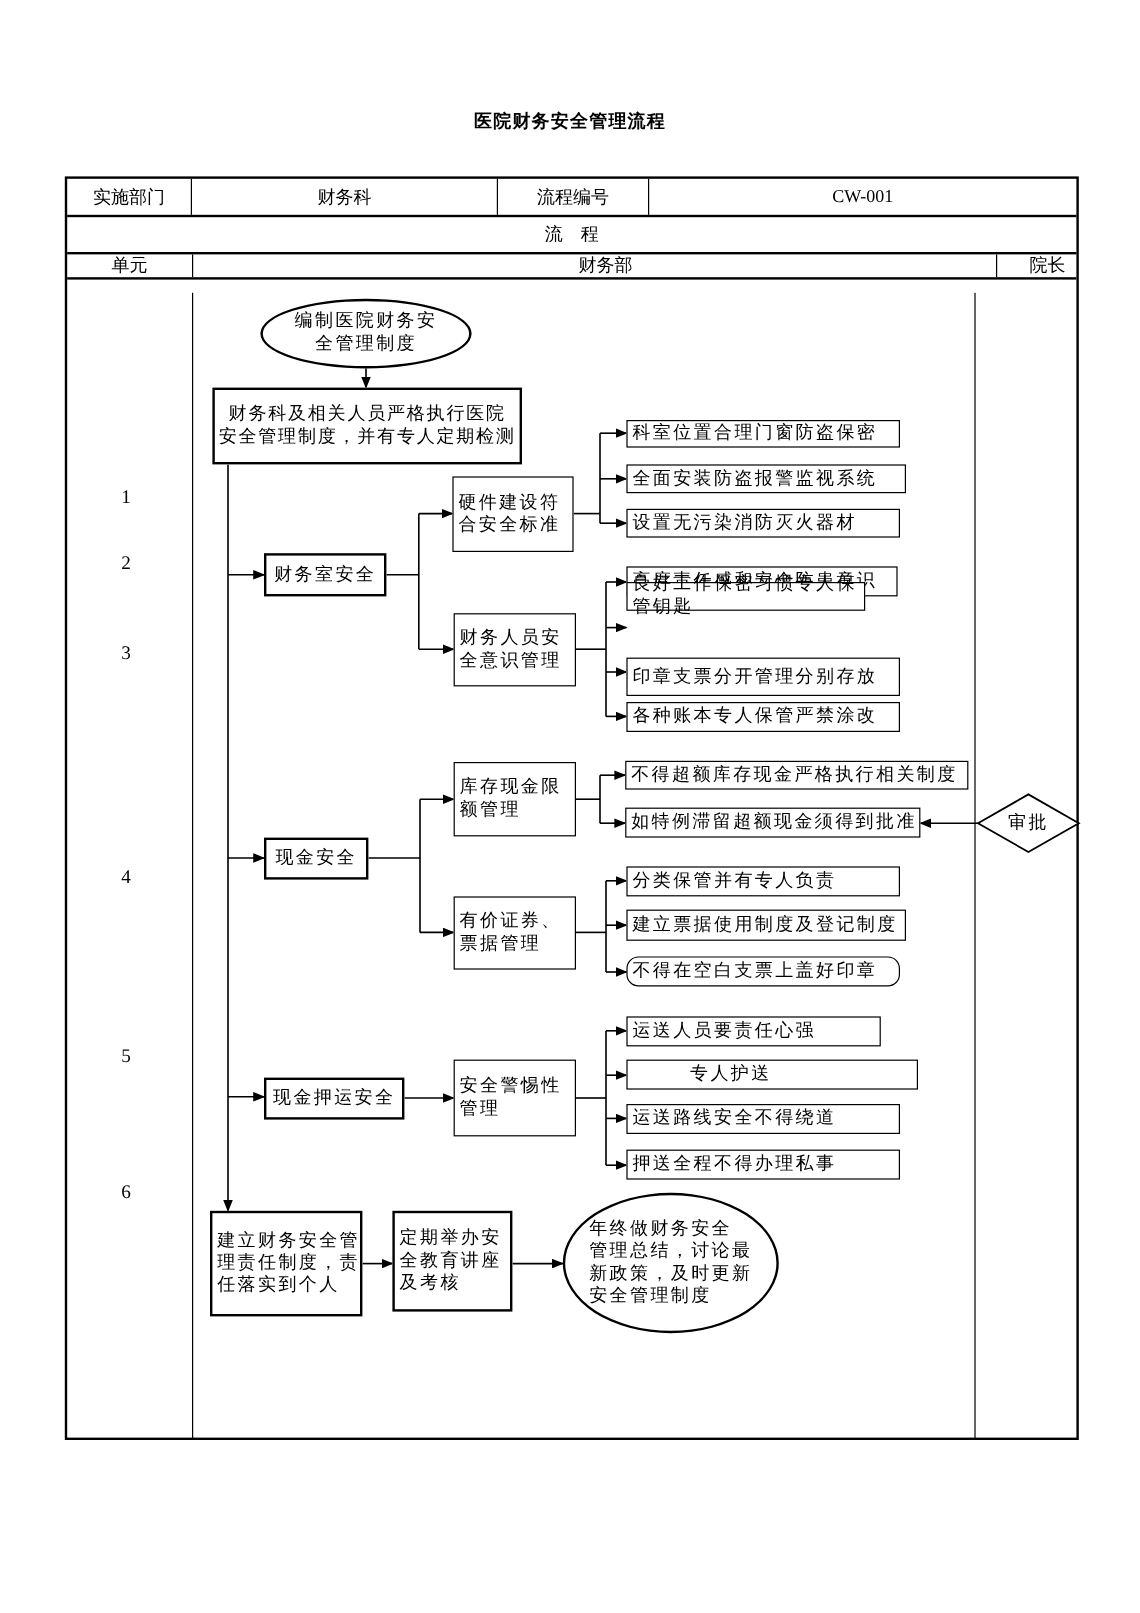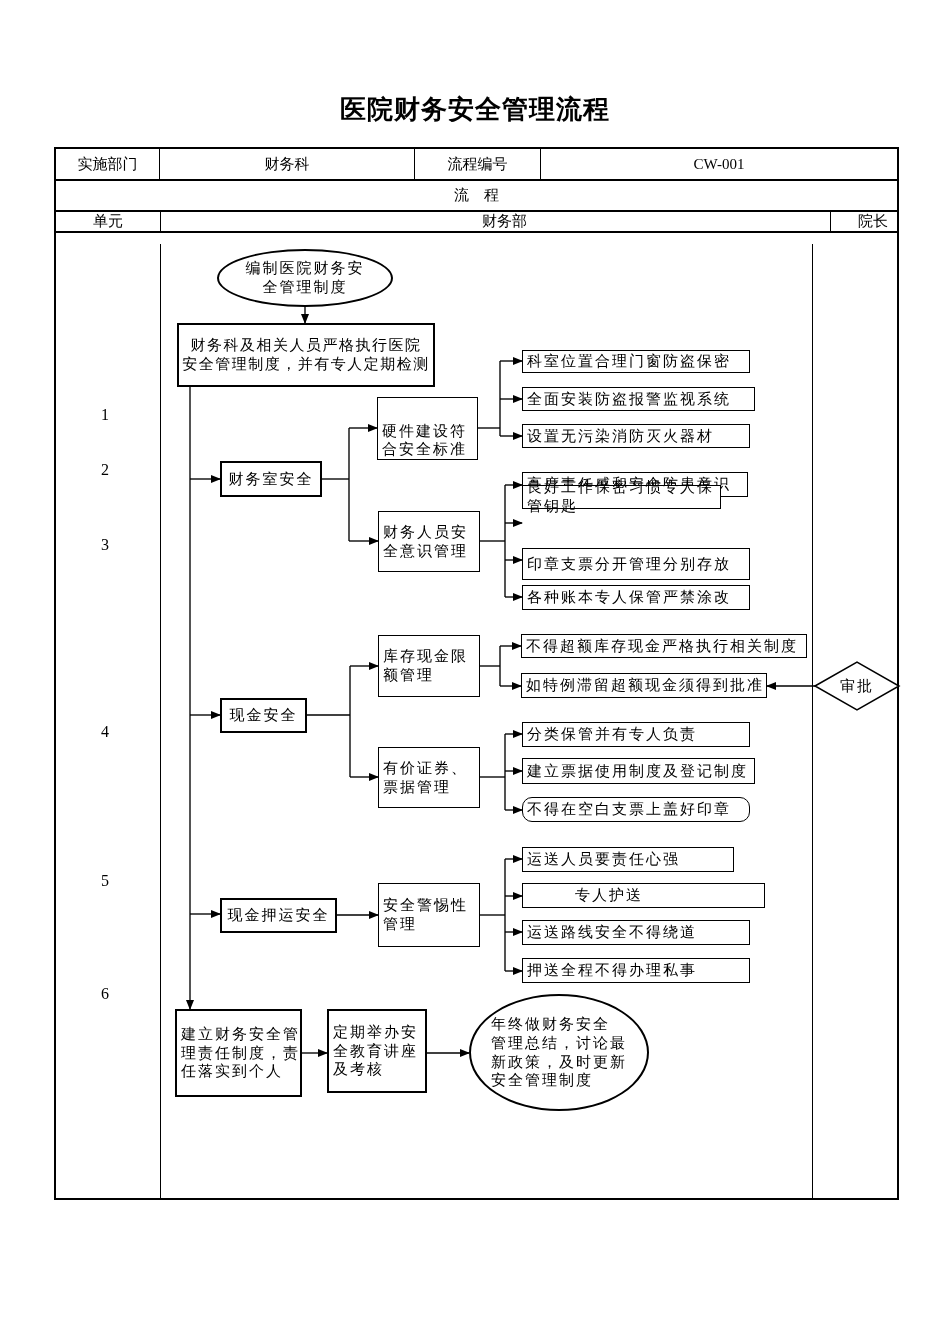--- a/index.html
+++ b/index.html
@@ -1,19 +1,19 @@
 <!DOCTYPE html>
 <html><head>
 <meta charset="utf-8">
 <style>
   html,body{margin:0;padding:0;background:#fff;}
   .page{position:relative;width:950px;height:1344px;background:#fff;overflow:hidden;
         font-family:"Liberation Serif","DejaVu Serif",serif;color:#000;}
   .title{position:absolute;left:0;top:92px;width:100%;text-align:center;
-         font-size:26px;font-weight:bold;letter-spacing:1px;}
+         font-size:15px;font-weight:bold;letter-spacing:1px;}
   
   .tbl{position:absolute;left:54px;top:147px;width:845px;height:1053px;
        border:2px solid #000;box-sizing:border-box;}
   .trow{position:absolute;left:0;width:100%;display:flex;box-sizing:border-box;}
   .cell{box-sizing:border-box;display:flex;align-items:center;justify-content:center;
         font-size:15px;}
   .vr{border-right:1px solid #000;}
   .hb{border-bottom:2px solid #000;}
   .r1{top:0;height:32px;}
   .r2{top:32px;height:31px;}
@@ -122,21 +122,21 @@
   <div class="flow-layer">
       <div class="node ellipse" style="left: 217px; top: 249px; width: 176px; height: 58px;">
         <div class="txt">编制医院财务安<br>全管理制度</div>
       </div>
       <div class="node rect b2 ls1" style="left: 177px; top: 323px; width: 258px; height: 64px;">
         <div class="txt">财务科及相关人员严格执行医院<br>安全管理制度，并有专人定期检测</div>
       </div>
       <div class="node rect b2" style="left: 220px; top: 461px; width: 102px; height: 36px;">
         <div class="txt">财务室安全</div>
       </div>
-      <div class="node rect al" style="left: 377px; top: 397px; width: 101px; height: 63px; align-items: flex-end;">
+      <div class="node rect al" style="left: 377px; top: 397px; width: 101px; height: 63px;">
         <div class="txt">硬件建设符<br>合安全标准</div>
       </div>
       <div class="node rect al" style="left: 522px; top: 350px; width: 228px; height: 23px;">
         <div class="txt">科室位置合理门窗防盗保密</div>
       </div>
       <div class="node rect al" style="left: 522px; top: 387px; width: 233px; height: 24px;">
         <div class="txt">全面安装防盗报警监视系统</div>
       </div>
       <div class="node rect al" style="left: 522px; top: 424px; width: 228px; height: 24px;">
         <div class="txt">设置无污染消防灭火器材</div>

